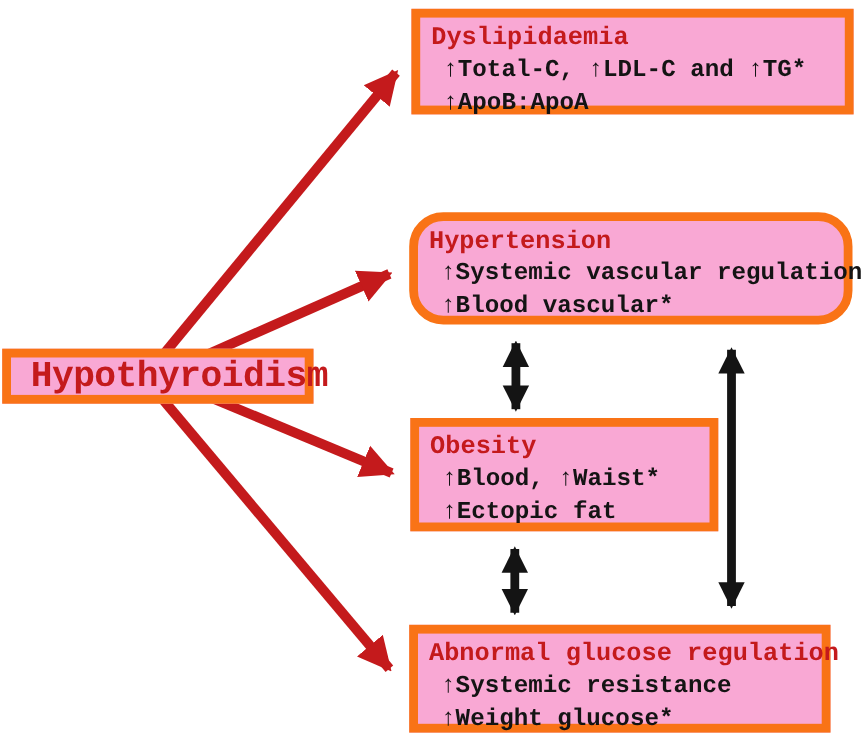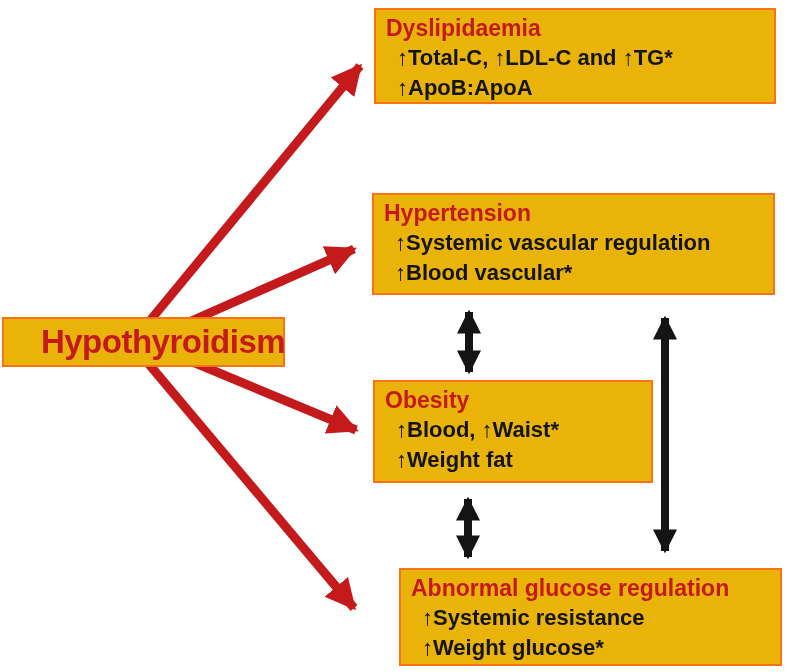--- a/index.html
+++ b/index.html
@@ -17,23 +17,24 @@
   }
   .arrow-layer {
     position: absolute;
     left: 0;
     top: 0;
     z-index: 1;
   }
   .box {
     position: absolute;
     z-index: 2;
-    background: #eab308;
-    border: 2px solid #f97316;
+    background: #f9a8d4;
+    border: 8px solid #f97316;
     box-sizing: border-box;
+    font-family: Liberation Mono, monospace;
   }
   .hypo-box {
     left: 2px;
     top: 317px;
     width: 283px;
     height: 50px;
     display: flex;
     align-items: center;
     justify-content: center;
   }
@@ -57,23 +58,23 @@
   }
   .cond-box .line {
     color: #141414;
     font-weight: bold;
     font-size: 22px;
     line-height: 30px;
     padding-left: 11px;
     white-space: nowrap;
   }
   #box-dyslipidaemia { left: 374px; top: 8px;   width: 402px; height: 96px;  }
-  #box-hypertension  { left: 372px; top: 193px; width: 403px; height: 102px; }
+  #box-hypertension  { left: 372px; top: 193px; width: 403px; height: 102px; border-radius: 31px; }
   #box-obesity       { left: 373px; top: 380px; width: 280px; height: 103px; }
-  #box-abnormal      { left: 372px; top: 568px; width: 383px; height: 98px; margin-left: 27px;  }
+  #box-abnormal      { left: 372px; top: 568px; width: 383px; height: 98px;  }
 </style>
 </head>
 <body>
 
 <div class="canvas">
 
   <svg class="arrow-layer" width="787" height="672" viewBox="0 0 787 672">
     <defs>
       <marker id="red-head" viewBox="0 0 10 10" refX="9" refY="5" markerWidth="3.4" markerHeight="3.6" orient="auto">
         <path d="M0,0 L10,5 L0,10 z" fill="#c41a1c"></path>
@@ -108,21 +109,21 @@
 
   <div class="box cond-box" id="box-hypertension">
     <div class="title">Hypertension</div>
     <div class="line">↑Systemic vascular regulation</div>
     <div class="line">↑Blood vascular*</div>
   </div>
 
   <div class="box cond-box" id="box-obesity">
     <div class="title">Obesity</div>
     <div class="line">↑Blood, ↑Waist*</div>
-    <div class="line">↑Weight fat</div>
+    <div class="line">↑Ectopic fat</div>
   </div>
 
   <div class="box cond-box" id="box-abnormal">
     <div class="title">Abnormal glucose regulation</div>
     <div class="line">↑Systemic resistance</div>
     <div class="line">↑Weight glucose*</div>
   </div>
 
 </div>
 

